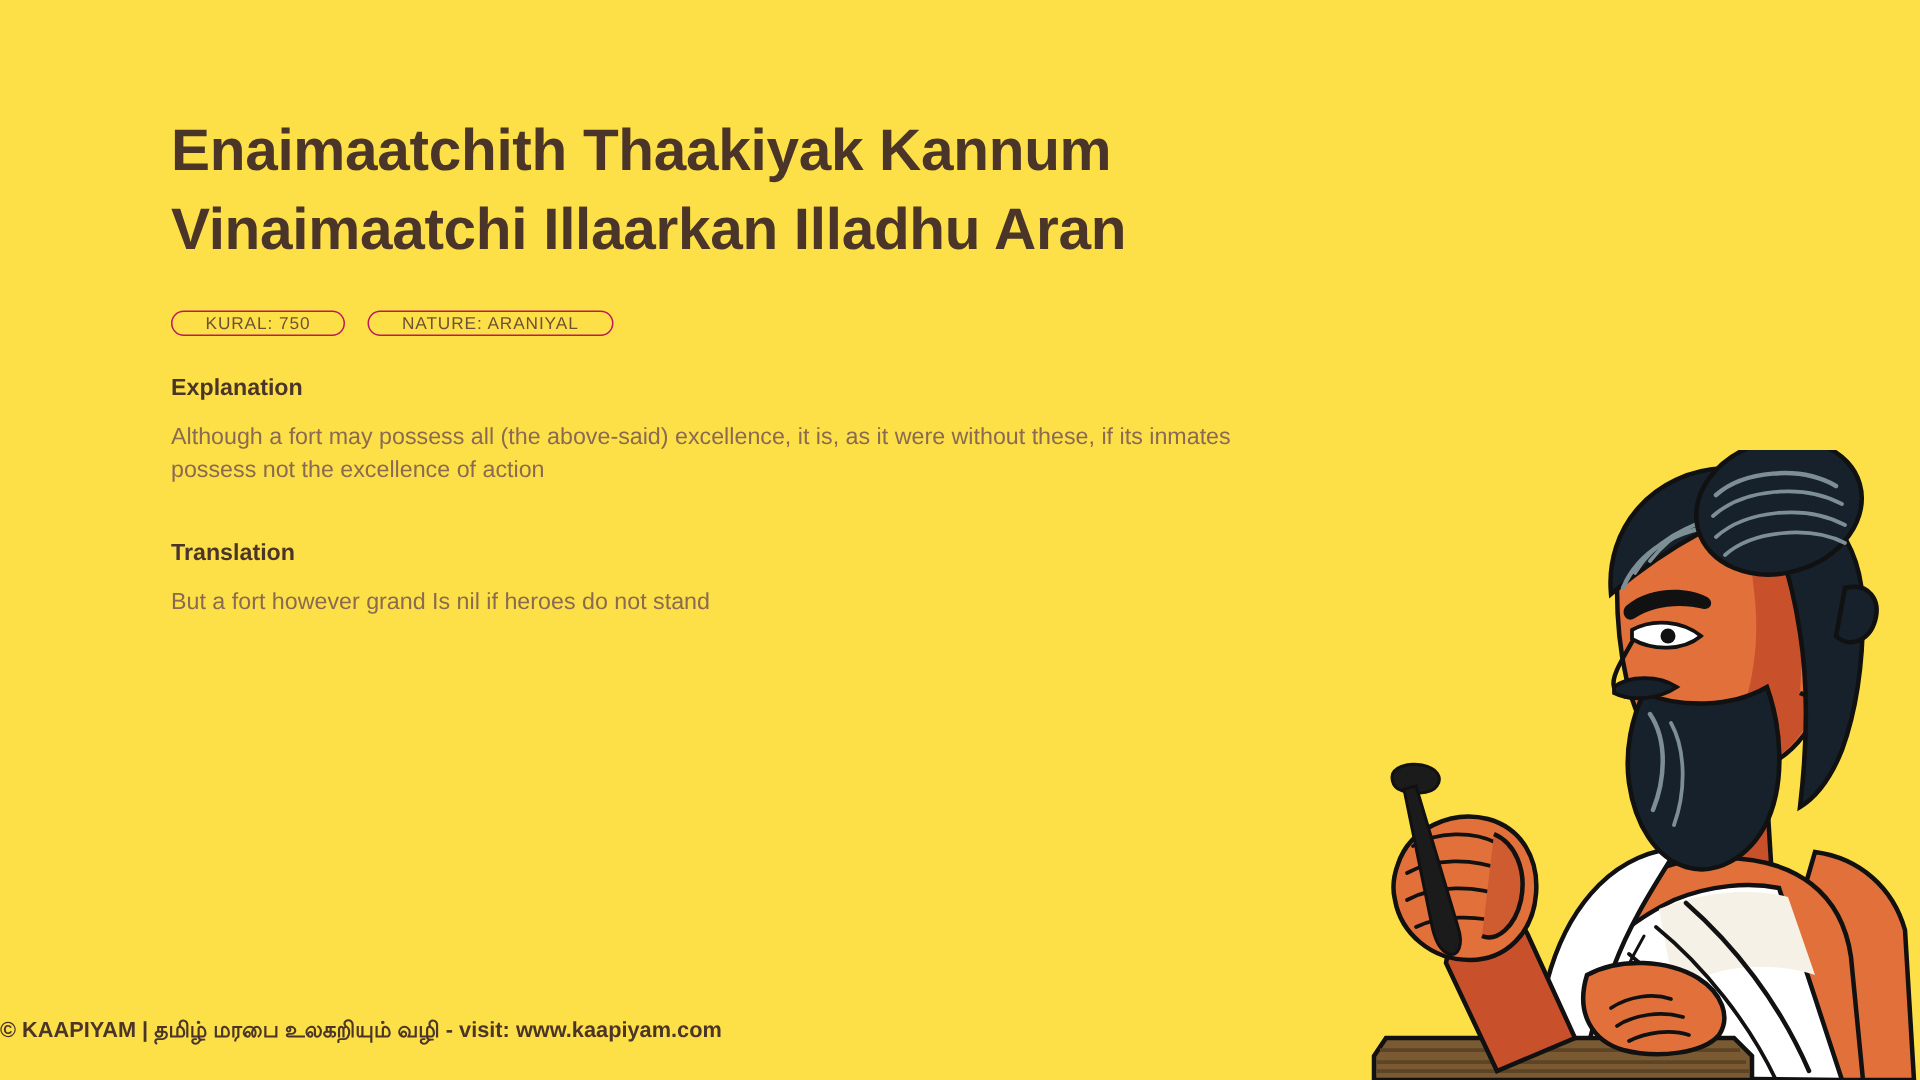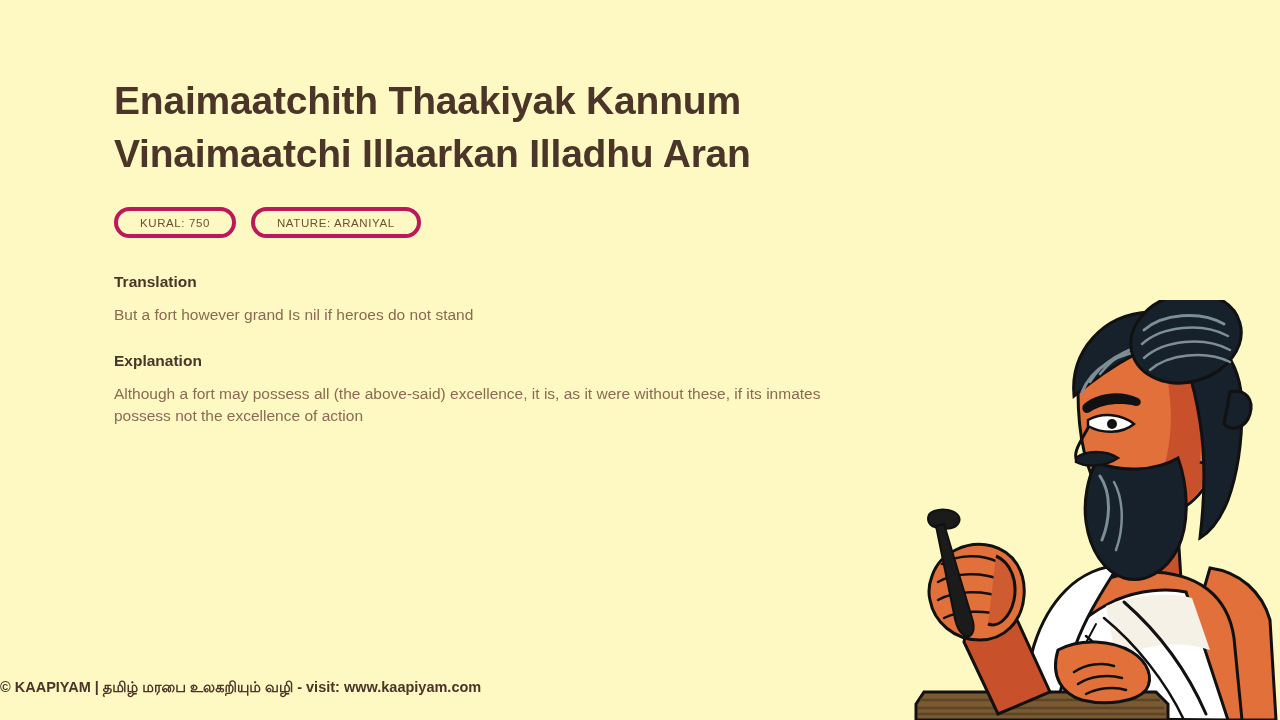--- a/index.html
+++ b/index.html
@@ -13,21 +13,21 @@
   body {
     background: #ede2d4;
     font-family: "Liberation Sans", "DejaVu Sans", sans-serif;
     position: relative;
   }
 
   .page {
     position: relative;
     width: 1280px;
     height: 720px;
-    background: #fef9c3;
+    background: #fde047;
     overflow: hidden;
   }
 
   
   .illustration {
     position: absolute;
     right: 0;
     bottom: 0;
     width: 370px;
     height: 420px;
@@ -54,23 +54,23 @@
   }
 
   .badge-row {
     display: flex;
     flex-wrap: nowrap;
     gap: 15px;
     margin-top: 27px;
   }
 
   .badge {
-    border: 4px solid #be185d;
+    border: 1px solid #be185d;
     border-radius: 999px;
-    height: 31px;
+    height: 17px;
     padding: 0 22px;
     display: flex;
     align-items: center;
     justify-content: center;
     font-size: 11.5px;
     letter-spacing: 0.6px;
     color: #6d5036;
     background: transparent;
     white-space: nowrap;
   }
@@ -213,28 +213,28 @@
 
   <div class="content">
 
     <h1 class="kural-title">Enaimaatchith Thaakiyak Kannum Vinaimaatchi Illaarkan Illadhu Aran</h1>
 
     <div class="badge-row">
       <span class="badge">KURAL: 750</span>
       <span class="badge">NATURE: ARANIYAL</span>
     </div>
 
+    <div class="section">
+      <div class="section-title">Explanation</div>
+      <div class="section-body">Although a fort may possess all (the above-said) excellence, it is, as it were without these, if its inmates possess not the excellence of action</div>
+    </div>
+
     <div class="section first">
       <div class="section-title">Translation</div>
       <div class="section-body">But a fort however grand Is nil if heroes do not stand</div>
     </div>
 
-    <div class="section">
-      <div class="section-title">Explanation</div>
-      <div class="section-body">Although a fort may possess all (the above-said) excellence, it is, as it were without these, if its inmates possess not the excellence of action</div>
-    </div>
-
 
   </div>
 
   <div class="footer">© KAAPIYAM | தமிழ் மரபை உலகறியும் வழி - visit: www.kaapiyam.com</div>
 
 </div>
 
 </body></html>

